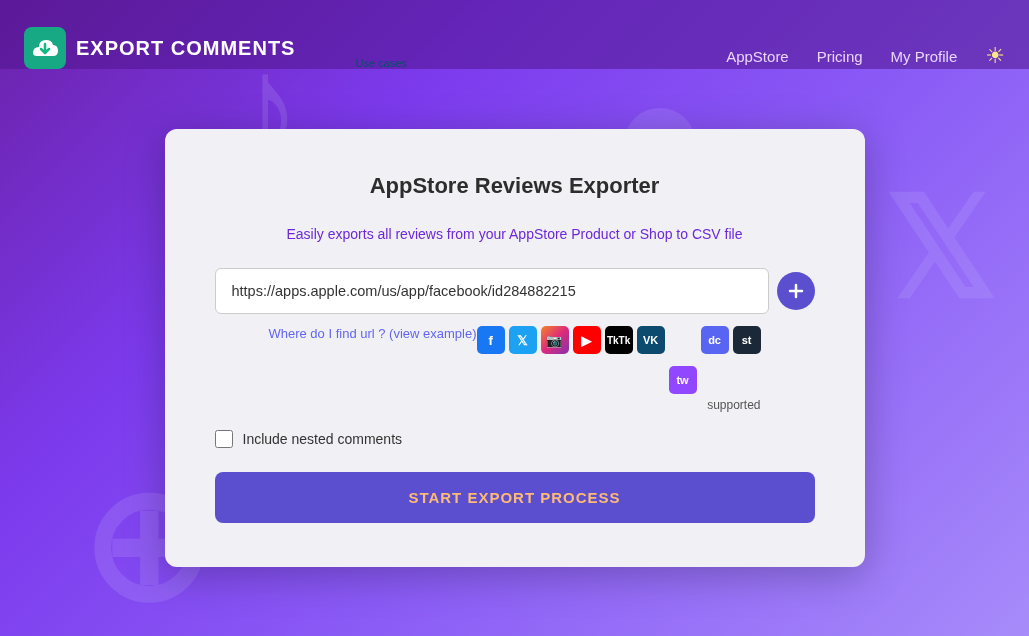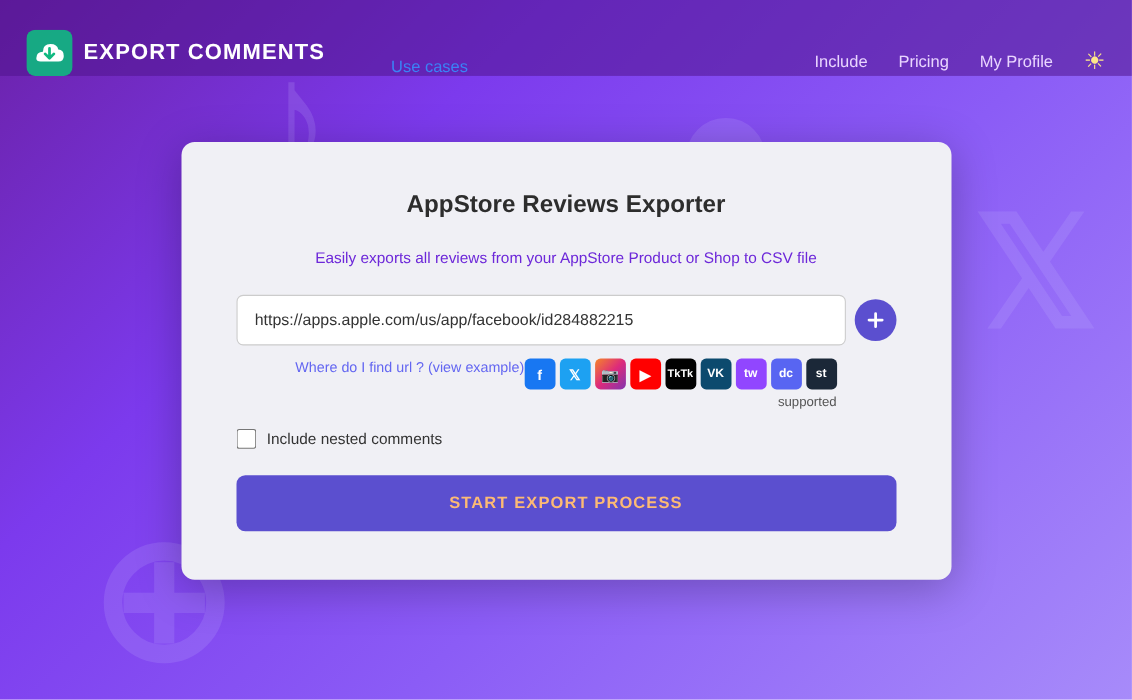--- a/index.html
+++ b/index.html
@@ -56,23 +56,23 @@
       letter-spacing: 1px;
       text-transform: uppercase;
     }
     .nav-links {
       display: flex;
       align-items: center;
       gap: 32px;
       margin-left: 60px;
     }
     .nav-links a {
-      color: #3b82f6;
+      color: #0c4a6e;
       text-decoration: none;
-      font-size: 15px;
+      font-size: 11px;
     }
     .nav-right {
       margin-left: auto;
       display: flex;
       align-items: center;
       gap: 28px;
     }
     .nav-right a {
       color: #e9d5ff;
       text-decoration: none;
@@ -248,21 +248,21 @@
       <path d="M21 17 L21 25 M17 22 L21 26 L25 22" stroke="#10b981" stroke-width="2.5" stroke-linecap="round" stroke-linejoin="round"></path>
     </svg>
     <span class="nav-brand-text">EXPORT COMMENTS</span>
   </a>
 
   <div class="nav-links">
     <a href="#">Use cases</a>
   </div>
 
   <div class="nav-right">
-    <a href="#">Include</a>
+    <a href="#">AppStore</a>
     <a href="#">Pricing</a>
     <a href="#">My Profile</a>
     <button class="theme-toggle">☀</button>
   </div>
 </nav>
 
 <div class="main-content">
   <div class="card">
     <h1 class="card-title">AppStore Reviews Exporter</h1>
     <p class="card-subtitle">Easily exports all reviews from your AppStore Product or Shop to CSV file</p>
@@ -287,21 +287,21 @@
           <div class="social-icon" style="background:#1da1f2;">𝕏</div>
 
           <div class="social-icon" style="background:linear-gradient(135deg,#f58529,#dd2a7b,#8134af);">📷</div>
 
           <div class="social-icon" style="background:#ff0000;">▶</div>
 
           <div class="social-icon" style="background:#010101;font-size:10px;">TkTk</div>
 
           <div class="social-icon" style="background:#0c4a6e;font-size:11px;">VK</div>
 
-          <div class="social-icon" style="background:#9146ff;font-size:11px;">tw</div>
+          <div class="social-icon" style="background:#9146ff;font-size:11px;margin-top:40px;">tw</div>
 
           <div class="social-icon" style="background:#5865f2;font-size:11px;">dc</div>
 
           <div class="social-icon" style="background:#1b2838;font-size:11px;">st</div>
         </div>
         <span class="supported-label">supported</span>
       </div>
     </div>
 
     <div class="checkbox-row">

